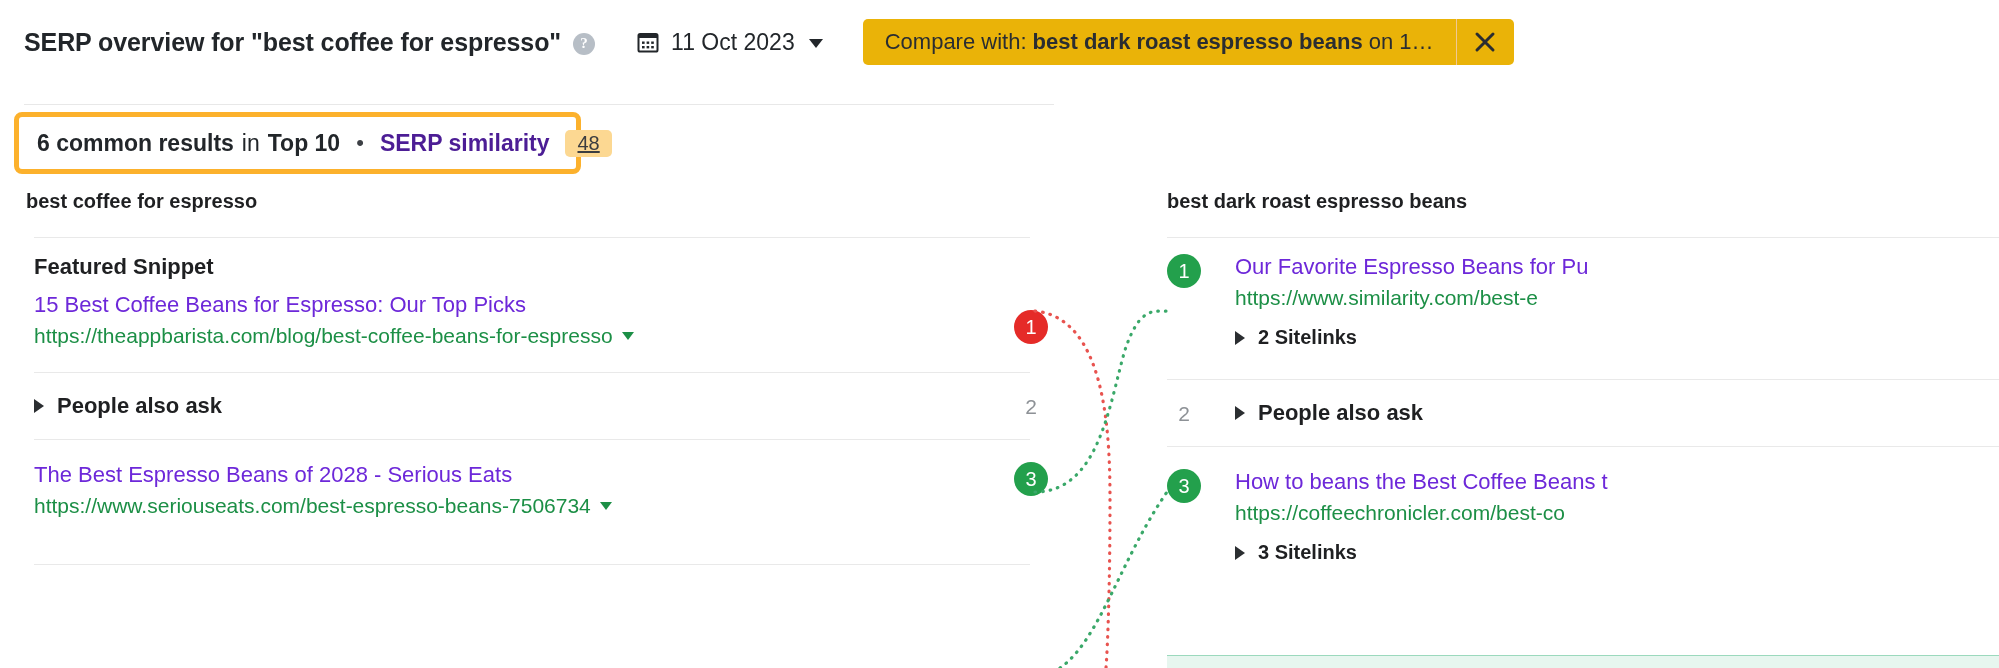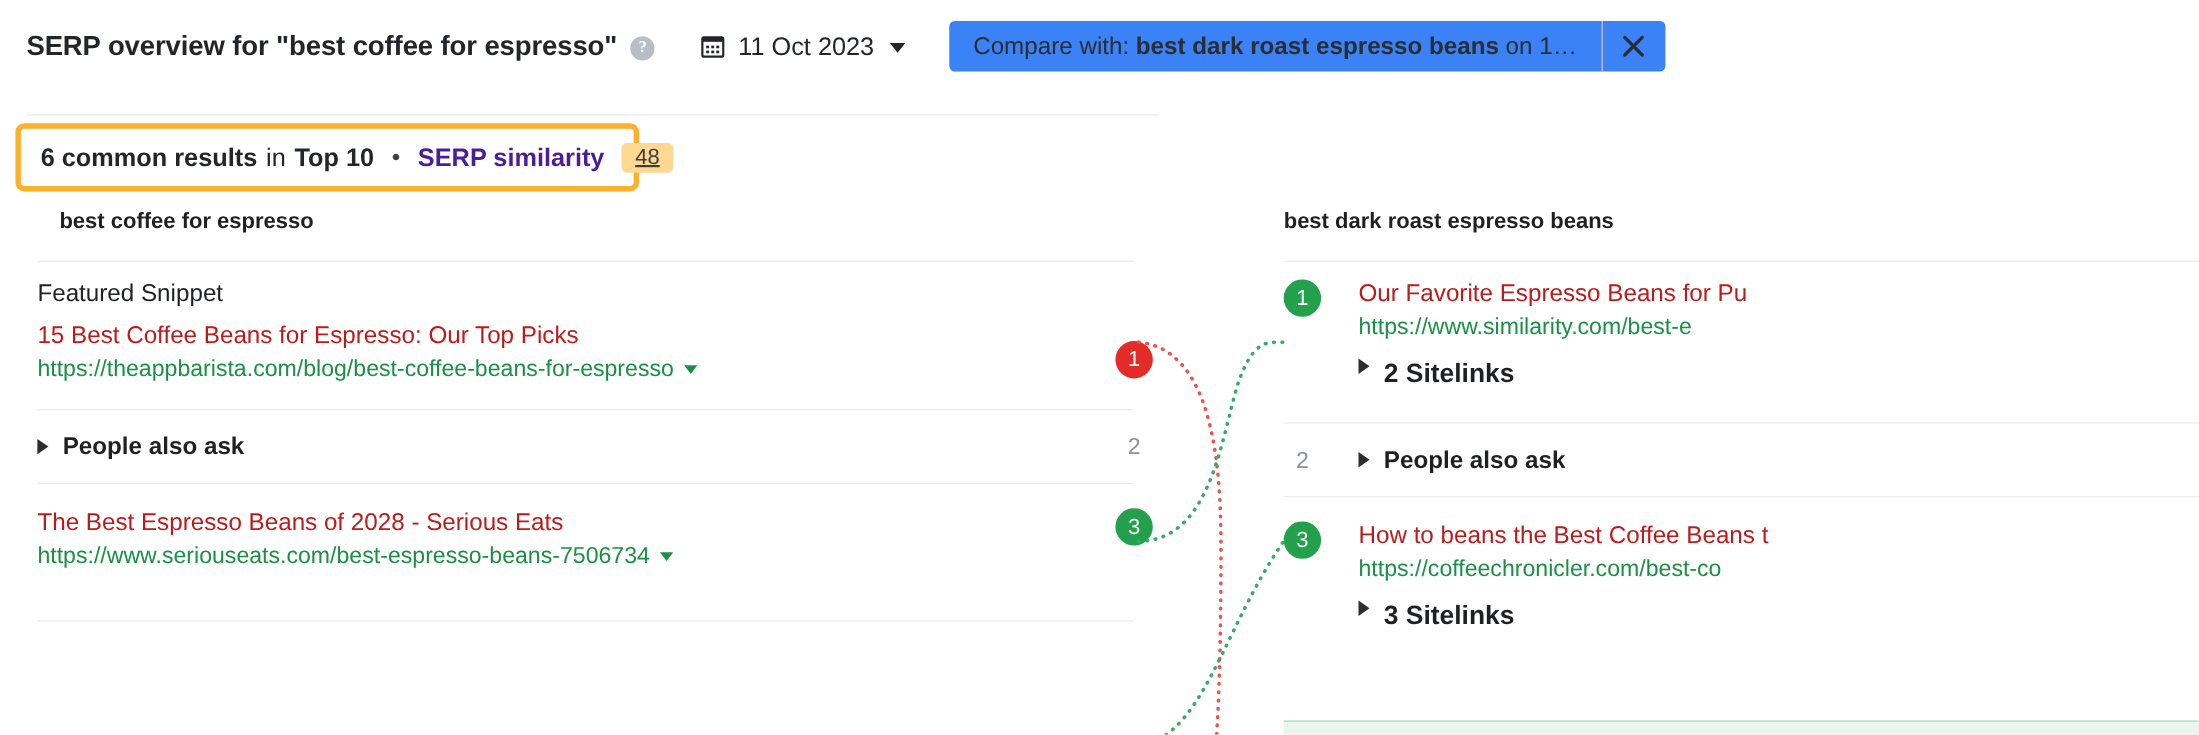--- a/index.html
+++ b/index.html
@@ -37,21 +37,21 @@
   .cal-icon { width: 22px; height: 22px; display:block; }
   .date-text { font-size: 23px; color: #22262a; }
   .caret-down {
     width: 0; height: 0; margin-left: 2px; margin-top: 3px;
     border-left: 7px solid transparent;
     border-right: 7px solid transparent;
     border-top: 9px solid #22262a;
   }
   .compare-pill {
     margin-left: 40px; height: 46px;
-    background: #3b82f6; border-radius: 5px;
+    background: #eab308; border-radius: 5px;
     display: flex; align-items: stretch; overflow: hidden;
     max-width: 660px;
   }
   .compare-text {
     display: flex; align-items: center; padding: 0 22px;
     font-size: 22px; color: #2a2d31; white-space: nowrap;
     overflow: hidden; cursor: pointer;
   }
   .compare-text b { font-weight: bold; margin: 0 6px; }
   .compare-close {
@@ -86,38 +86,38 @@
     border-radius: 5px; padding: 3px 12px 4px;
     font-size: 20px; line-height: 1; text-decoration: underline;
   }
 
   
   .col-left  { position: absolute; left: 0;    top: 174px; width: 1060px; }
   .col-right { position: absolute; left: 1145px; top: 174px; width: 854px; }
 
   .col-head {
     font-size: 20px; font-weight: bold; color: #1f2022;
-    padding: 16px 0 0 54px;
+    padding: 16px 0 0 26px;
   }
   .col-head.right { padding-left: 22px; }
 
   .row-divider { height: 1px; background: #e9e9e9; margin-top: 24px; }
   .row-divider.left  { margin-left: 34px; margin-right: 30px; }
   .row-divider.right { margin-left: 22px; margin-right: 0; }
 
   .result-row { position: relative; padding: 16px 0 14px; }
   .result-row.left  { padding-left: 34px; padding-right: 60px; }
   .result-row.right { padding-left: 22px; }
 
   .feat-label {
-    font-size: 22px; font-weight: normal; color: #1f2022;
+    font-size: 22px; font-weight: bold; color: #1f2022;
     margin-bottom: 12px;
   }
   .res-title {
-    font-size: 22px; color: #b91c1c; cursor: pointer;
+    font-size: 22px; color: #6d28d9; cursor: pointer;
     white-space: nowrap; overflow: hidden;
   }
   .res-url {
     font-size: 21px; color: #1c8f46; margin-top: 6px;
     white-space: nowrap; overflow: hidden; display: flex; align-items: center;
   }
   .url-caret {
     display: inline-block; margin-left: 9px;
     width: 0; height: 0;
     border-left: 6px solid transparent;
@@ -128,22 +128,22 @@
     display: flex; align-items: center; gap: 13px;
     font-size: 22px; font-weight: bold; color: #1f2022; cursor: pointer;
   }
   .tri-right {
     width: 0; height: 0;
     border-top: 7px solid transparent;
     border-bottom: 7px solid transparent;
     border-left: 10px solid #2b2e31;
   }
   .sitelinks-row {
-    display: flex; align-items: flex-start; gap: 13px;
-    font-size: 24px; font-weight: bold; color: #1f2022;
+    display: flex; align-items: center; gap: 13px;
+    font-size: 20px; font-weight: bold; color: #1f2022;
     margin-top: 16px; margin-left: 68px; cursor: pointer;
   }
 
   
   .rank-badge {
     position: absolute; width: 34px; height: 34px; border-radius: 50%;
     display: flex; align-items: center; justify-content: center;
     color: #fff; font-size: 20px; line-height: 1;
   }
   .rank-badge.red   { background: #e52b28; }

